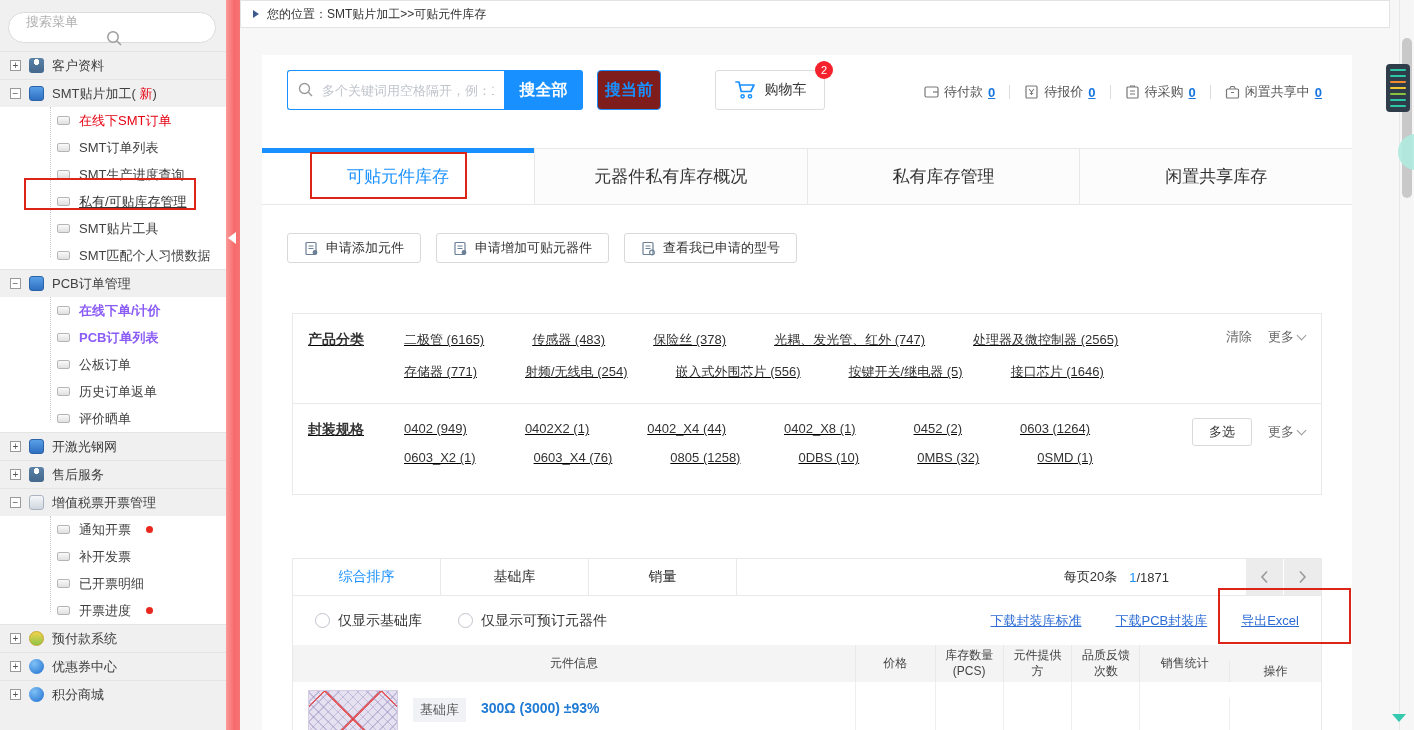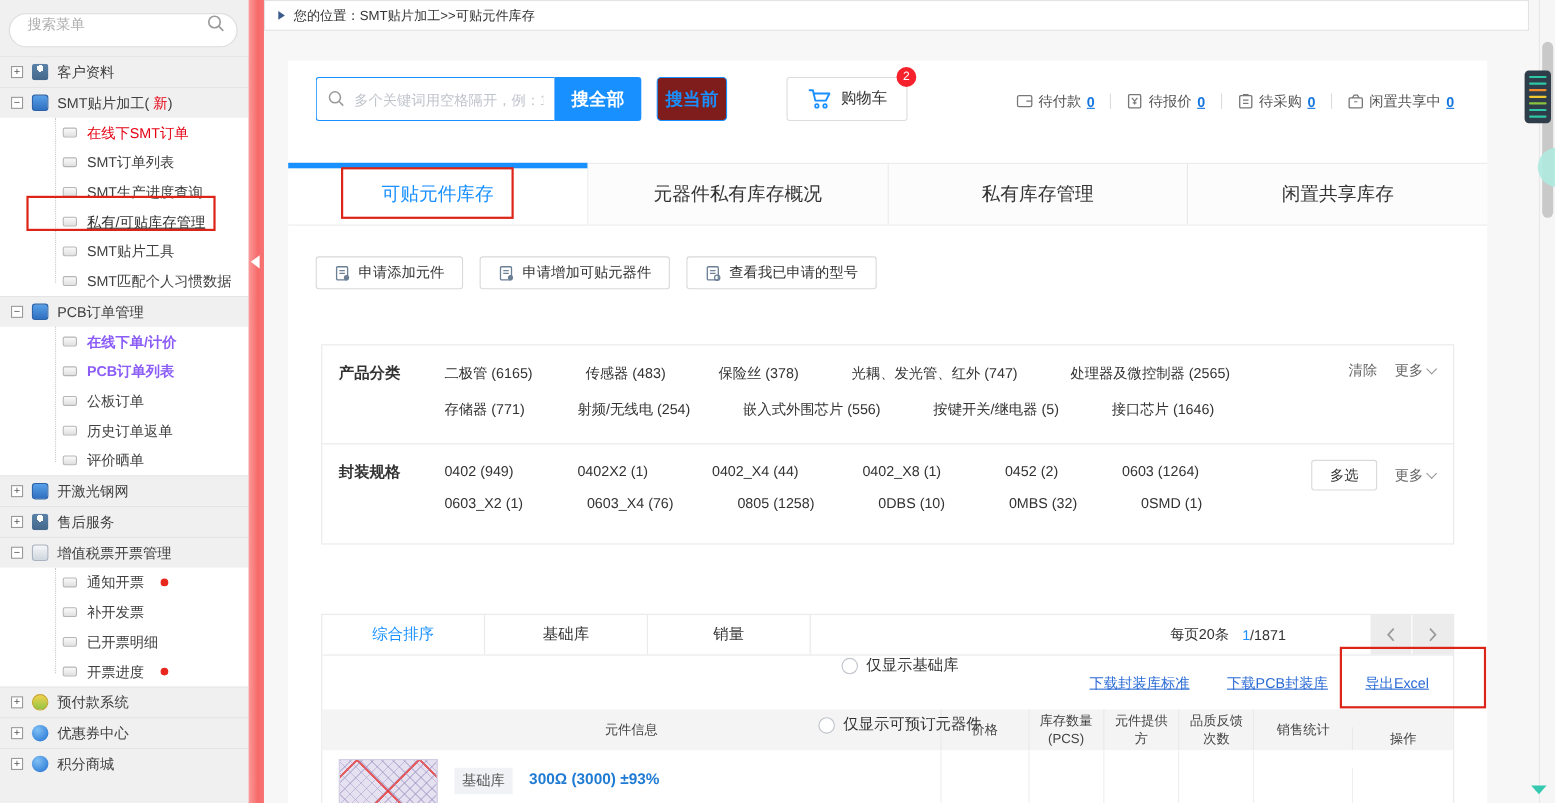--- a/index.html
+++ b/index.html
@@ -2,21 +2,21 @@
 <html><head>
 <meta charset="utf-8">
 <style>
   html,body{margin:0;padding:0;width:1414px;height:730px;overflow:hidden;
     font-family:"Liberation Sans","DejaVu Sans",sans-serif;background:#f7f7f7;position:relative;}
   *{box-sizing:border-box;}
 
   
   .sidebar{position:absolute;left:0;top:0;width:226px;height:730px;background:#f0f0f0;overflow:hidden;}
   .sb-search{margin:12px 10px 8px 8px;height:31px;background:#fff;border:1px solid #dcdcdc;border-radius:17px;
-    display:flex;align-items:flex-start;padding:0 10px 0 14px;}
+    display:flex;align-items:center;padding:0 10px 0 14px;flex-direction:column;}
   .sb-search input{flex:1;border:none;outline:none;font-size:13px;color:#333;background:transparent;min-width:0;}
   .sb-search input::placeholder{color:#b0b0b0;}
   .sb-row{display:flex;align-items:center;font-size:13px;color:#404040;cursor:pointer;}
   .sb-group{height:28px;padding-left:10px;gap:8px;background:#f0f0f0;border-top:1px solid #e4e4e4;}
   .sb-group:first-of-type{border-top:none;}
   .expander{width:11px;height:11px;border:1px solid #9a9a9a;background:#fff;display:inline-flex;
     align-items:center;justify-content:center;font-size:10px;line-height:1;color:#555;flex:0 0 auto;}
   .expander.plus::before{content:"+";}
   .expander.minus::before{content:"−";}
   .gicon{width:15px;height:15px;flex:0 0 auto;border-radius:3px;}
@@ -78,21 +78,21 @@
   .tab.active::before{content:"";position:absolute;left:0;top:-1px;width:100%;height:5px;background:#1890ff;}
   .tab:last-child{border-right:none;}
 
   
   .actions{position:absolute;left:25px;top:178px;display:flex;gap:15px;}
   .act-btn{height:30px;border:1px solid #d9d9d9;border-radius:3px;background:#fff;display:flex;
     align-items:center;gap:7px;padding:0 16px;font-size:13px;color:#333;cursor:pointer;}
 
   
   .filter-box{position:absolute;left:30px;top:258px;width:1030px;height:182px;border:1px solid #e9e9e9;}
-  .fsection{position:relative;padding:17px 150px 12px 15px;height:90px;}
+  .fsection{position:relative;padding:17px 150px 12px 15px;height:90px;text-decoration:underline;}
   .fsection.first{border-bottom:1px solid #e9e9e9;}
   .frow-wrap{display:flex;}
   .flabel{width:96px;flex:0 0 auto;font-size:14px;color:#333;font-weight:bold;}
   .fcols{display:flex;flex-direction:column;gap:14px;font-size:13px;color:#333;}
   .frow{display:flex;gap:48px;white-space:nowrap;}
   .frow.pkg{gap:58px;}
   .flink{cursor:pointer;}
   .fctrl{position:absolute;right:16px;top:14px;display:flex;align-items:center;gap:16px;font-size:13px;color:#666;}
   .chev{width:7px;height:7px;border-right:1px solid #999;border-bottom:1px solid #999;
     transform:rotate(45deg);display:inline-block;margin-left:4px;margin-bottom:2px;}
@@ -103,21 +103,21 @@
   .sort-row{position:relative;height:37px;border-bottom:1px solid #e9e9e9;display:flex;}
   .sort-tab{width:148px;display:flex;align-items:center;justify-content:center;font-size:14px;color:#333;
     border-right:1px solid #e9e9e9;cursor:pointer;}
   .sort-tab.active{color:#1890ff;}
   .pager{position:absolute;right:0;top:0;height:36px;display:flex;align-items:center;}
   .pager .psize{font-size:13px;color:#333;margin-right:12px;}
   .pager .pfrac{font-size:13px;color:#333;margin-right:76px;}
   .pager .pfrac b{color:#1890ff;font-weight:normal;}
   .pbtn{width:37px;height:36px;background:#ececec;display:flex;align-items:center;justify-content:center;
     margin-left:1px;cursor:pointer;color:#9a9a9a;font-size:16px;}
-  .radio-row{position:relative;height:49px;display:flex;align-items:center;padding-left:22px;gap:36px;flex-direction:column;}
+  .radio-row{position:relative;height:49px;display:flex;align-items:center;padding-left:22px;gap:36px;}
   .radio{display:flex;align-items:center;gap:8px;font-size:14px;color:#333;cursor:pointer;}
   .rcirc{width:15px;height:15px;border:1px solid #c0c4cc;border-radius:50%;background:#fff;flex:0 0 auto;}
   .dl-links{position:absolute;right:22px;top:0;height:49px;display:flex;align-items:center;gap:34px;}
   .dl-links a{font-size:13px;color:#2b6bd4;text-decoration:underline;cursor:pointer;}
   .thead{display:flex;height:37px;background:#f4f4f4;font-size:12px;color:#444;}
   .th{display:flex;align-items:center;justify-content:center;text-align:center;border-left:1px solid #e9e9e9;
     padding:0 4px;line-height:1.3;}
   .th:first-child{border-left:none;}
   .trow{display:flex;height:93px;}
   .td{border-left:1px solid #eee;}

